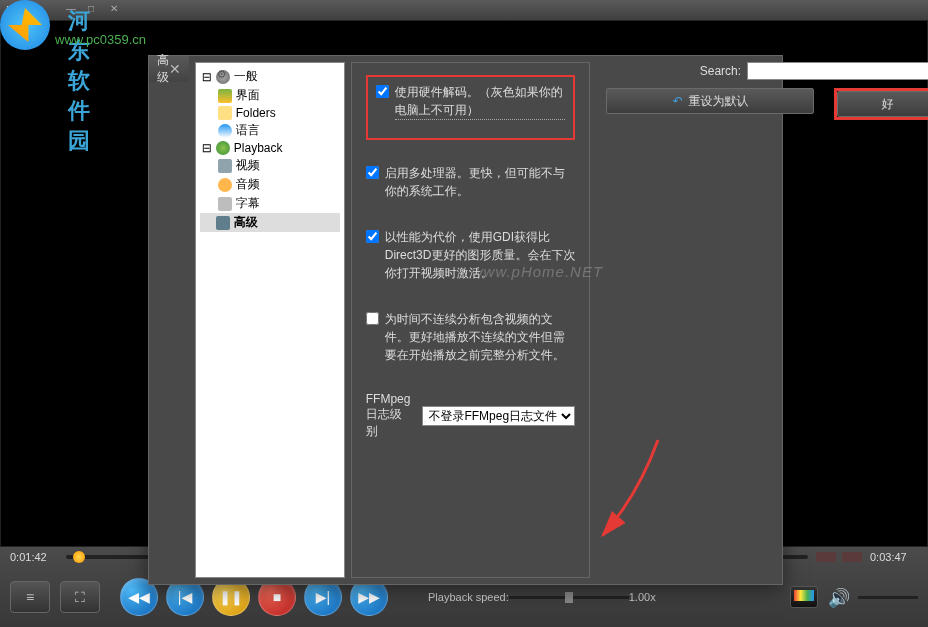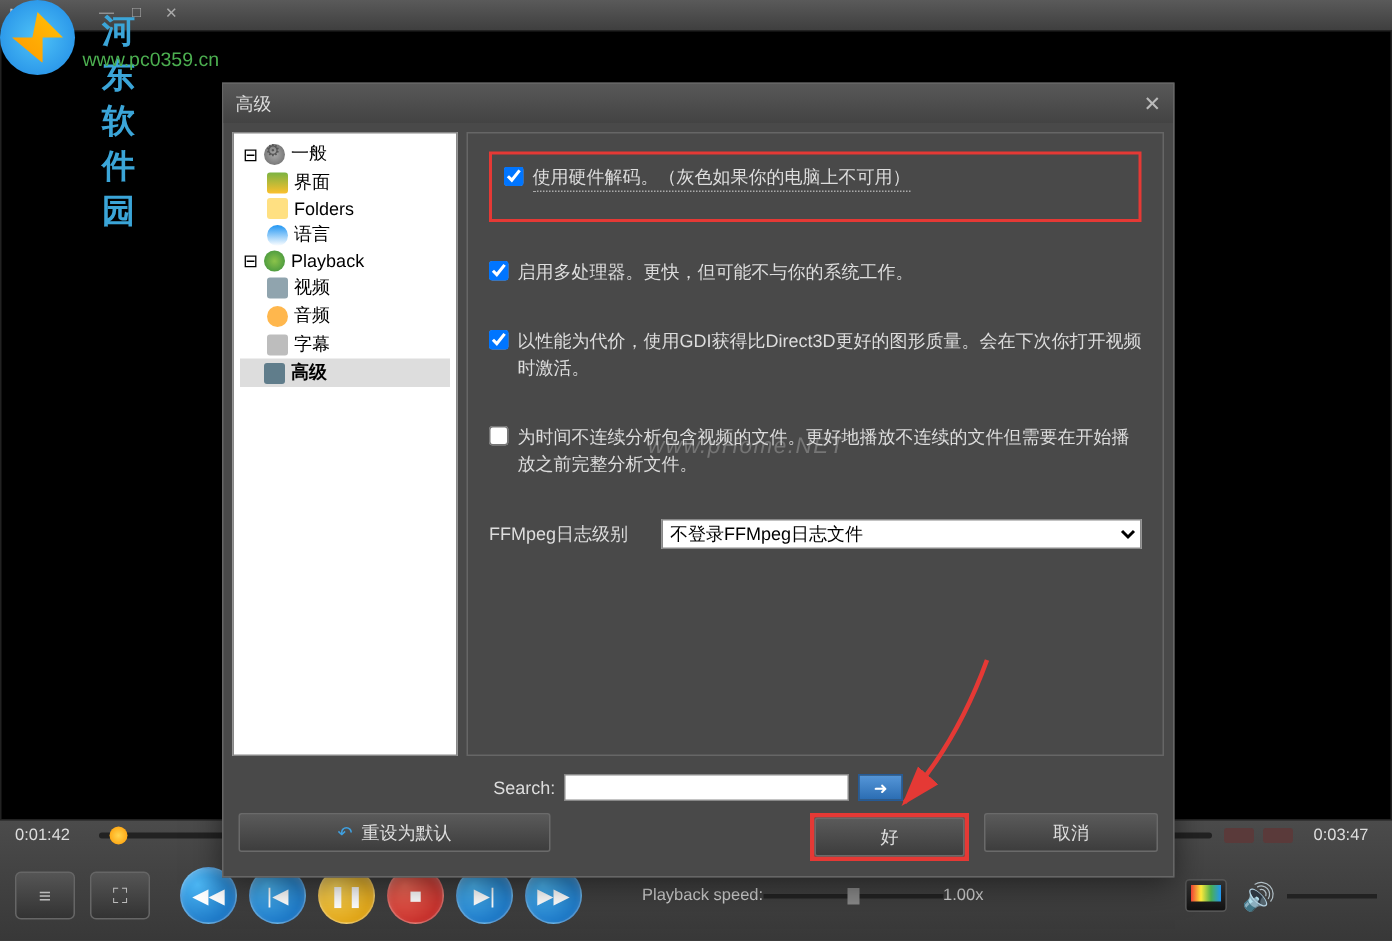--- a/index.html
+++ b/index.html
@@ -17,41 +17,41 @@
 .titlebar .t-right { display: flex; gap: 8px; }
 .titlebar .win-btn { width: 14px; height: 14px; font-size: 10px; color: #aaa; cursor: pointer; }
 
 .video-area { position: absolute; top: 20px; left: 0; right: 0; bottom: 80px; background: #000; border: 1px solid #222; }
 
 .bottombar { position: absolute; bottom: 0; left: 0; right: 0; height: 80px; background: linear-gradient(#4b4b4b, #383838); }
 .seek { height: 20px; display: flex; align-items: center; padding: 0 10px; }
 .seek .time { color: #ddd; font-size: 11px; width: 48px; }
 .seek .track { flex: 1; height: 4px; background: #222; border-radius: 2px; margin: 0 8px; position: relative; }
 .seek .track .knob { position: absolute; left: 7px; top: -4px; width: 12px; height: 12px; border-radius: 50%; background: radial-gradient(#ffd54f, #ff9800); }
-.seek .rtime { color: #ddd; font-size: 11px; width: 48px; text-align: center; }
+.seek .rtime { color: #ddd; font-size: 11px; width: 48px; text-align: left; }
 .small-icons { display: flex; gap: 6px; margin-right: 8px; }
 .small-icons div { width: 20px; height: 10px; background: #5a3a3a; border-radius: 2px; }
 
 .controls { height: 60px; display: flex; align-items: center; padding: 0 10px; gap: 10px; }
 .mode-btn { width: 40px; height: 32px; background: linear-gradient(#555, #333); border: 1px solid #666; border-radius: 4px; display: flex; align-items: center; justify-content: center; color: #bbb; font-size: 14px; }
 .transport { display: flex; gap: 8px; margin-left: 10px; }
 .tbtn { width: 38px; height: 38px; border-radius: 50%; display: flex; align-items: center; justify-content: center; font-size: 14px; color: #fff; border: 1px solid rgba(255,255,255,0.25); box-shadow: inset 0 2px 4px rgba(255,255,255,0.2); }
 .tb-blue { background: radial-gradient(circle at 30% 30%, #4db8f5, #0d63b7); }
 .tb-yellow { background: radial-gradient(circle at 30% 30%, #ffd95c, #d69400); }
 .tb-red { background: radial-gradient(circle at 30% 30%, #f56c5a, #b71c1c); }
 .speed-area { margin-left: 30px; display: flex; align-items: center; gap: 0; color: #ccc; font-size: 11px; }
 .speed-track { width: 120px; height: 3px; background: #222; position: relative; }
 .speed-track .sk { position: absolute; left: 50%; top: -4px; width: 8px; height: 11px; background: #888; margin-left: -4px; }
 .right-ctrl { margin-left: auto; display: flex; align-items: center; gap: 10px; }
 .tv-icon { width: 28px; height: 22px; background: linear-gradient(#333,#111); border: 1px solid #555; border-radius: 3px; position: relative; }
 .tv-icon::before { content: ''; position: absolute; top: 3px; left: 3px; right: 3px; bottom: 6px; background: linear-gradient(90deg,#f44336,#ffeb3b,#4caf50,#2196f3); }
 .vol-icon { width: 20px; height: 20px; color: #ccc; font-size: 18px; }
 .vol-track { width: 60px; height: 3px; background: #222; }
 
-.dialog { position: absolute; top: 55px; left: 148px; width: 635px; height: 530px; background: #494949; border: 1px solid #666; box-shadow: 0 4px 20px rgba(0,0,0,0.5); display: flex; flex-direction: column; }
+.dialog { position: absolute; top: 55px; left: 148px; width: 635px; height: 530px; background: #494949; border: 1px solid #666; box-shadow: 0 4px 20px rgba(0,0,0,0.5); display: flex; }
 .dlg-title { height: 26px; background: linear-gradient(#585858,#434343); display: flex; align-items: center; padding: 0 8px; color: #ddd; font-size: 12px; }
 .dlg-title .x { margin-left: auto; color: #bbb; cursor: pointer; font-size: 14px; }
 .dlg-body { flex: 1; display: flex; padding: 6px; gap: 6px; }
 .tree { width: 150px; background: #fff; border: 1px solid #888; padding: 4px; font-size: 12px; }
 .tree-item { display: flex; align-items: center; gap: 4px; padding: 1px 2px; cursor: pointer; }
 .tree-item.sel { background: #ddd; font-weight: bold; }
 .tree-child { padding-left: 18px; }
 .ti-ico { width: 14px; height: 14px; border-radius: 2px; display: inline-block; }
 .ico-ge { background: radial-gradient(#aaa,#666); border-radius: 50%; position: relative; }
 .ico-ge::after { content: '⚙'; font-size: 11px; position: absolute; top: -2px; left: 1px; color: #555; }
@@ -63,21 +63,21 @@
 .ico-au { background: #ffb74d; border-radius: 50%; }
 .ico-su { background: #bdbdbd; }
 .ico-ad { background: #607d8b; }
 
 .pane { flex: 1; background: #494949; border: 1px solid #666; padding: 12px 14px; position: relative; color: #ddd; font-size: 12px; }
 .opt-row { display: flex; align-items: flex-start; gap: 6px; margin-bottom: 28px; line-height: 1.5; }
 .opt-row input[type=checkbox] { margin-top: 2px; }
 .highlight-box { border: 2px solid #e53935; padding: 6px 8px 18px 8px; margin-bottom: 24px; }
 .highlight-box .opt-row { margin-bottom: 0; }
 .dotted { border-bottom: 1px dotted #aaa; }
-.sel-row { display: flex; align-items: center; gap: 22px; margin-top: 10px; }
+.sel-row { display: flex; align-items: center; gap: 12px; margin-top: 10px; }
 .sel-row select { flex: 1; background: #fff; border: 1px solid #888; font-size: 12px; padding: 1px; }
 .wm-center { position: absolute; top: 200px; left: 120px; color: rgba(200,200,200,0.35); font-size: 15px; font-style: italic; letter-spacing: 1px; }
 
 .dlg-foot { padding: 6px 10px 10px; }
 .search-row { display: flex; align-items: center; justify-content: center; gap: 6px; margin-bottom: 8px; color: #ddd; font-size: 12px; }
 .search-row input { width: 190px; height: 18px; background: #fff; border: 1px solid #888; }
 .go-btn { width: 30px; height: 18px; background: linear-gradient(#5596d8,#2b6db3); border: 1px solid #255a95; color: #fff; font-size: 11px; display: flex; align-items: center; justify-content: center; }
 .btn-row { display: flex; gap: 10px; }
 .dlg-btn { height: 26px; background: linear-gradient(#5a5a5a,#3d3d3d); border: 1px solid #6a6a6a; border-radius: 2px; color: #ddd; font-size: 12px; display: flex; align-items: center; justify-content: center; cursor: pointer; }
 .btn-reset { width: 208px; gap: 6px; }

